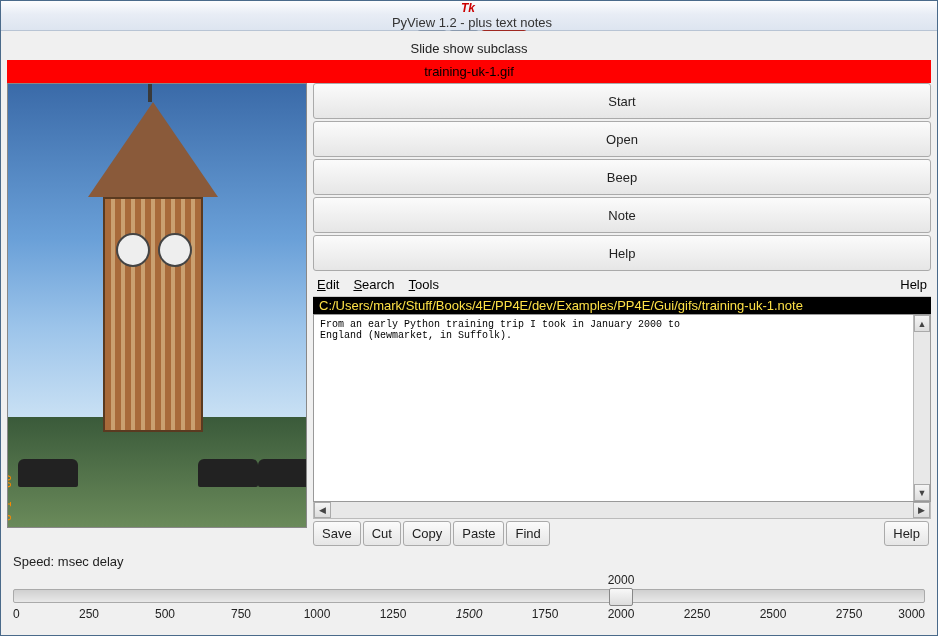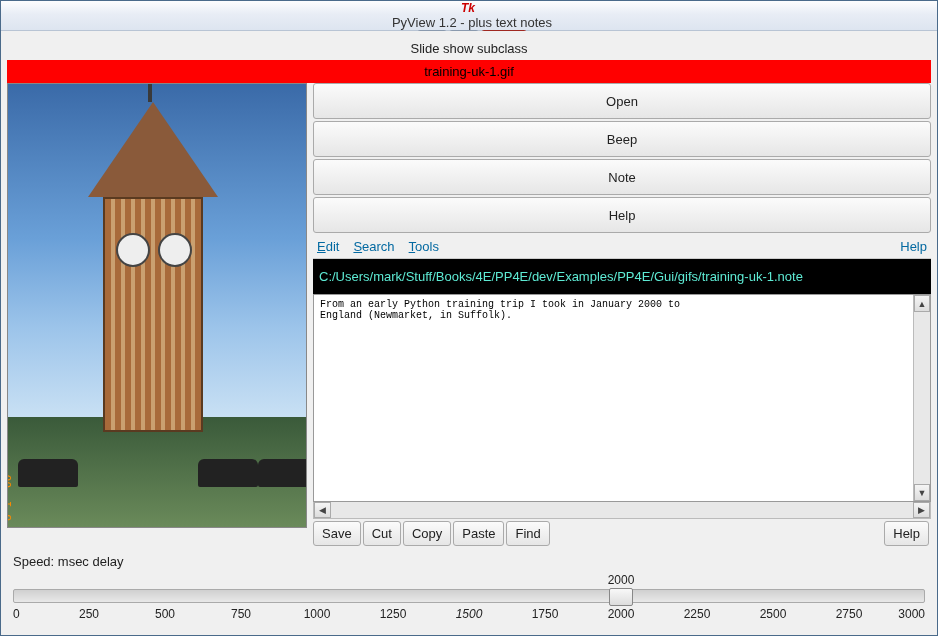--- a/index.html
+++ b/index.html
@@ -69,25 +69,25 @@
 .big-btn {
   height:36px; border:1px solid #aaa; border-radius:3px;
   background:linear-gradient(#fbfbfb,#e6e6e6);
   margin-bottom:2px;
   display:flex; align-items:center; justify-content:center;
   color:#222;
 }
 .big-btn:last-of-type { margin-bottom:4px; }
 
 .menubar { display:flex; align-items:center; padding:4px 4px; gap:14px; background:#f0f0f0; border-bottom:1px solid #ccc; }
-.menubar .menu-item { color:#0369a1; }
+.menubar .menu-item { color:#000000; }
 .menubar .menu-item .ul { text-decoration:underline; }
 .menubar .spacer { flex:1; }
 
-.path-bar { background:#000; color:#5eead4; padding:10px 6px; font-size:13px; white-space:nowrap; overflow:hidden; }
+.path-bar { background:#000; color:#fde047; padding:1px 6px; font-size:13px; white-space:nowrap; overflow:hidden; }
 
 .textarea-wrap { position:relative; flex:1; display:flex; border:1px solid #999; background:#fff; min-height:0; }
 .textarea {
   flex:1; padding:4px 6px; font-family:"Courier New",monospace; font-size:10px;
   border:none; resize:none; outline:none; overflow:auto; white-space:pre-wrap;
 }
 .vscroll { width:17px; background:#e8e8e8; border-left:1px solid #bbb; position:relative; }
 .vscroll .arrow { position:absolute; left:0; right:0; height:17px; background:linear-gradient(#f5f5f5,#ddd); border:1px solid #aaa; display:flex;align-items:center;justify-content:center;font-size:9px;color:#444;}
 .vscroll .arrow.up { top:0; } .vscroll .arrow.down { bottom:0; }
 
@@ -156,20 +156,21 @@
         <div class="car c3"></div>
         <div class="tower-body"></div>
         <div class="clock l"></div>
         <div class="clock r"></div>
         <div class="tower-roof"></div>
         <div class="spire"></div>
         <div class="datestamp">8 1 '00</div>
       </div>
 
       <div class="right-pane">
+        <div class="big-btn">Start</div>
         <div class="big-btn">Open</div>
         <div class="big-btn">Beep</div>
         <div class="big-btn">Note</div>
         <div class="big-btn">Help</div>
 
         <div class="menubar">
           <span class="menu-item"><span class="ul">E</span><span>dit</span></span>
           <span class="menu-item"><span class="ul">S</span><span>earch</span></span>
           <span class="menu-item"><span class="ul">T</span><span>ools</span></span>
           <span class="spacer"></span>

